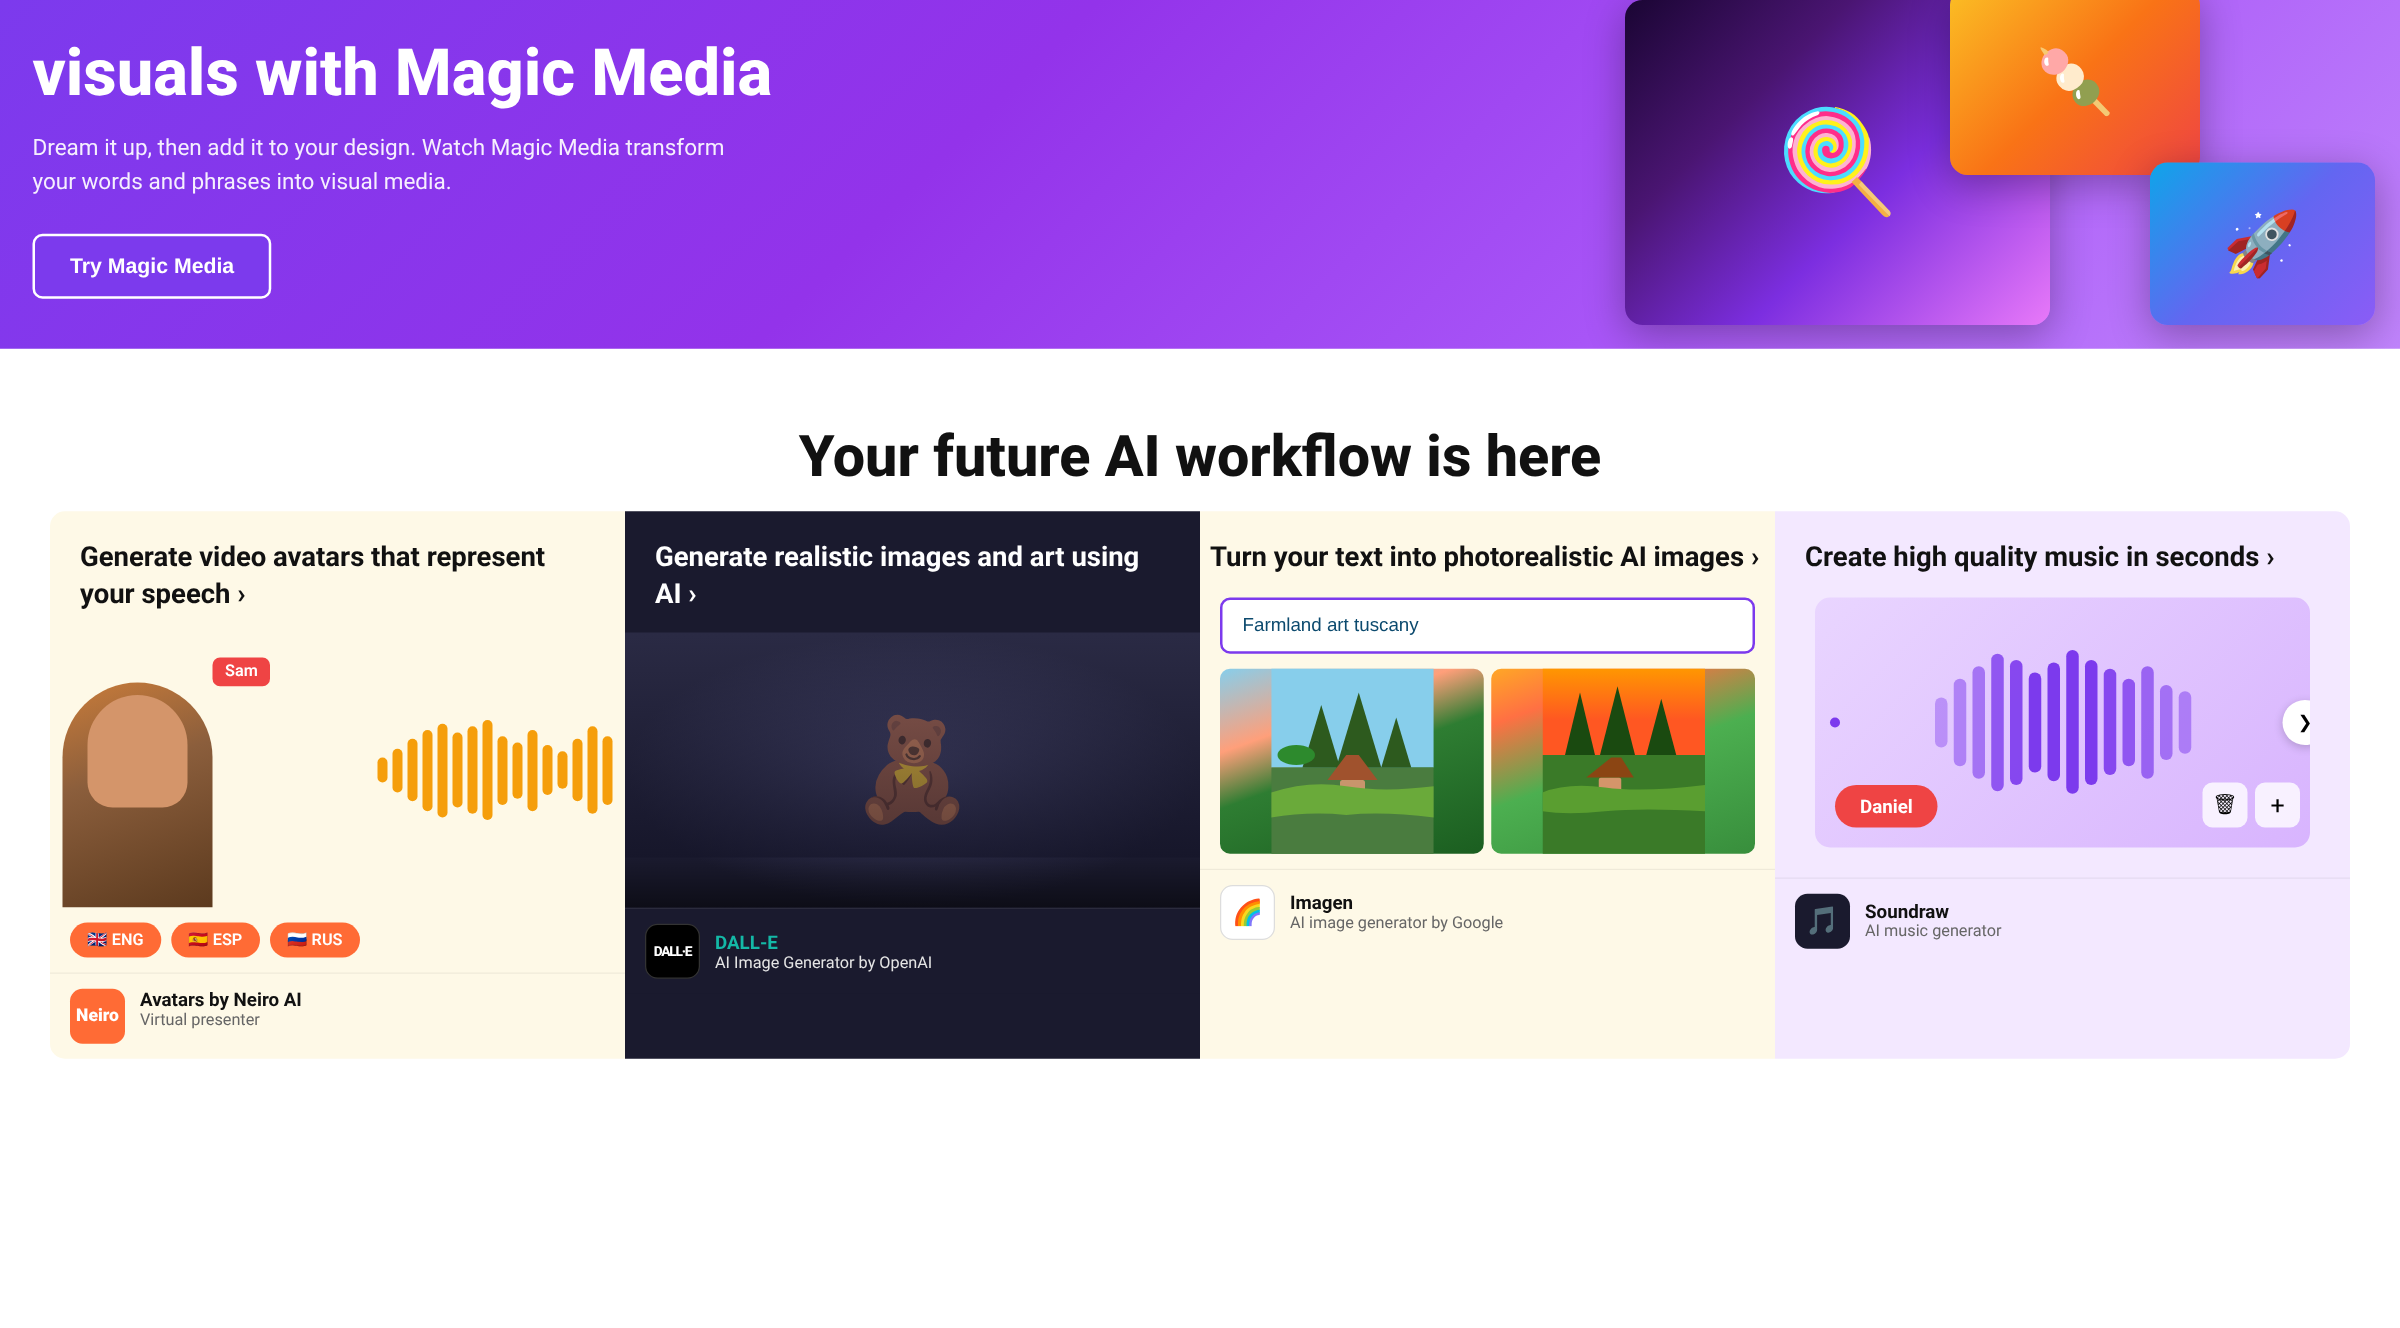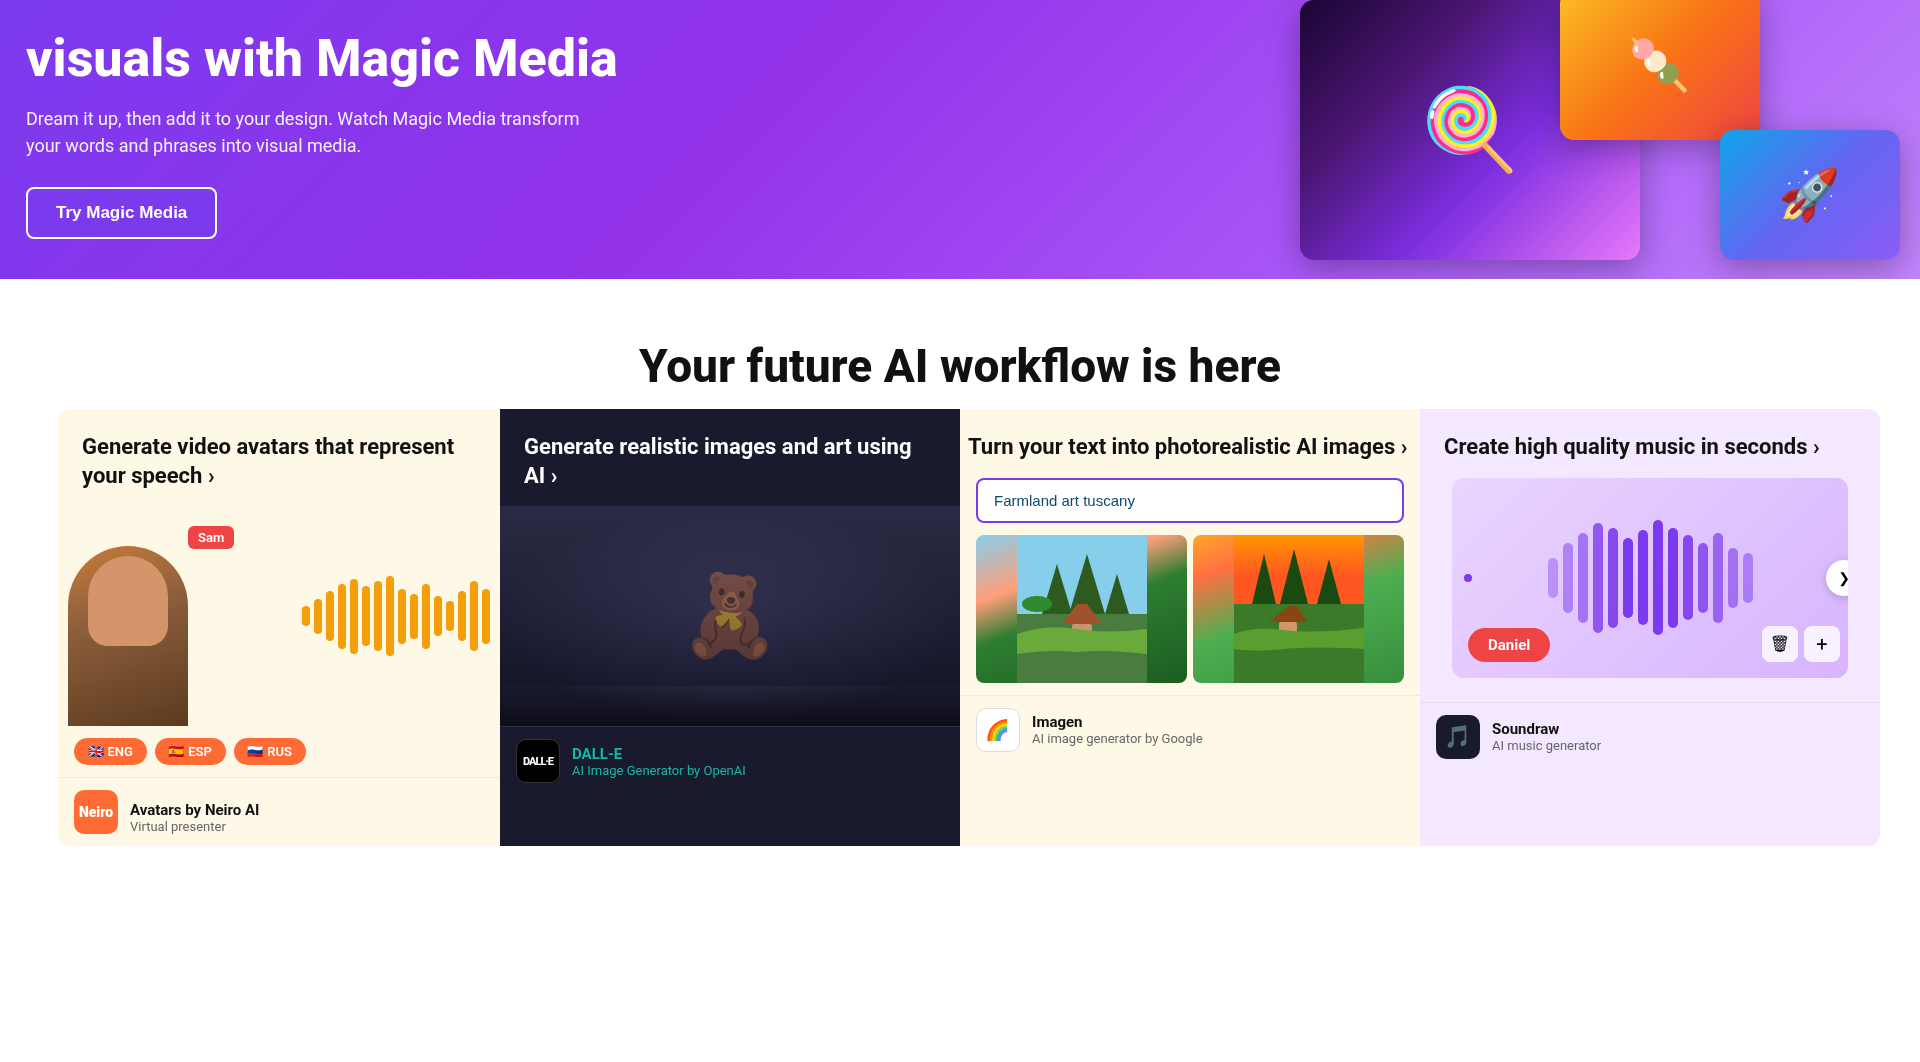--- a/index.html
+++ b/index.html
@@ -124,21 +124,20 @@
       min-height: 380px;
     }
     .card:first-child { border-radius: 12px 0 0 12px; }
     .card:last-child { border-radius: 0 12px 12px 0; }
 
     
     .card-neiro {
       background: #fef9e7;
       padding: 0;
       position: relative;
-      margin-left: 18px;
     }
     .card-neiro .card-header {
       padding: 24px 24px 16px;
     }
     .card-neiro .card-title {
       font-size: 22px;
       font-weight: 700;
       color: #111;
       line-height: 1.3;
     }
@@ -214,21 +213,21 @@
       border-radius: 20px;
       font-size: 13px;
       font-weight: 600;
       display: flex;
       align-items: center;
       gap: 5px;
     }
     .card-footer {
       padding: 12px 16px;
       display: flex;
-      align-items: flex-end;
+      align-items: flex-start;
       gap: 12px;
       border-top: 1px solid rgba(0,0,0,0.06);
     }
     .app-logo {
       width: 44px;
       height: 44px;
       border-radius: 10px;
       display: flex;
       align-items: center;
       justify-content: center;
@@ -312,21 +311,21 @@
       display: flex;
       align-items: center;
       justify-content: center;
       font-size: 11px;
       font-weight: 800;
       color: white;
       letter-spacing: -1px;
       border: 1px solid #333;
     }
     .card-dalle .app-name { color: #14b8a6; }
-    .card-dalle .app-desc { color: #14b8a6; }
+    .card-dalle .app-desc { color: #e5e5e5; }
 
     
     .card-imagen {
       background: #fef9e7;
     }
     .card-imagen .card-header {
       padding: 24px 8px 16px;
     }
     .card-imagen .card-title {
       font-size: 22px;

